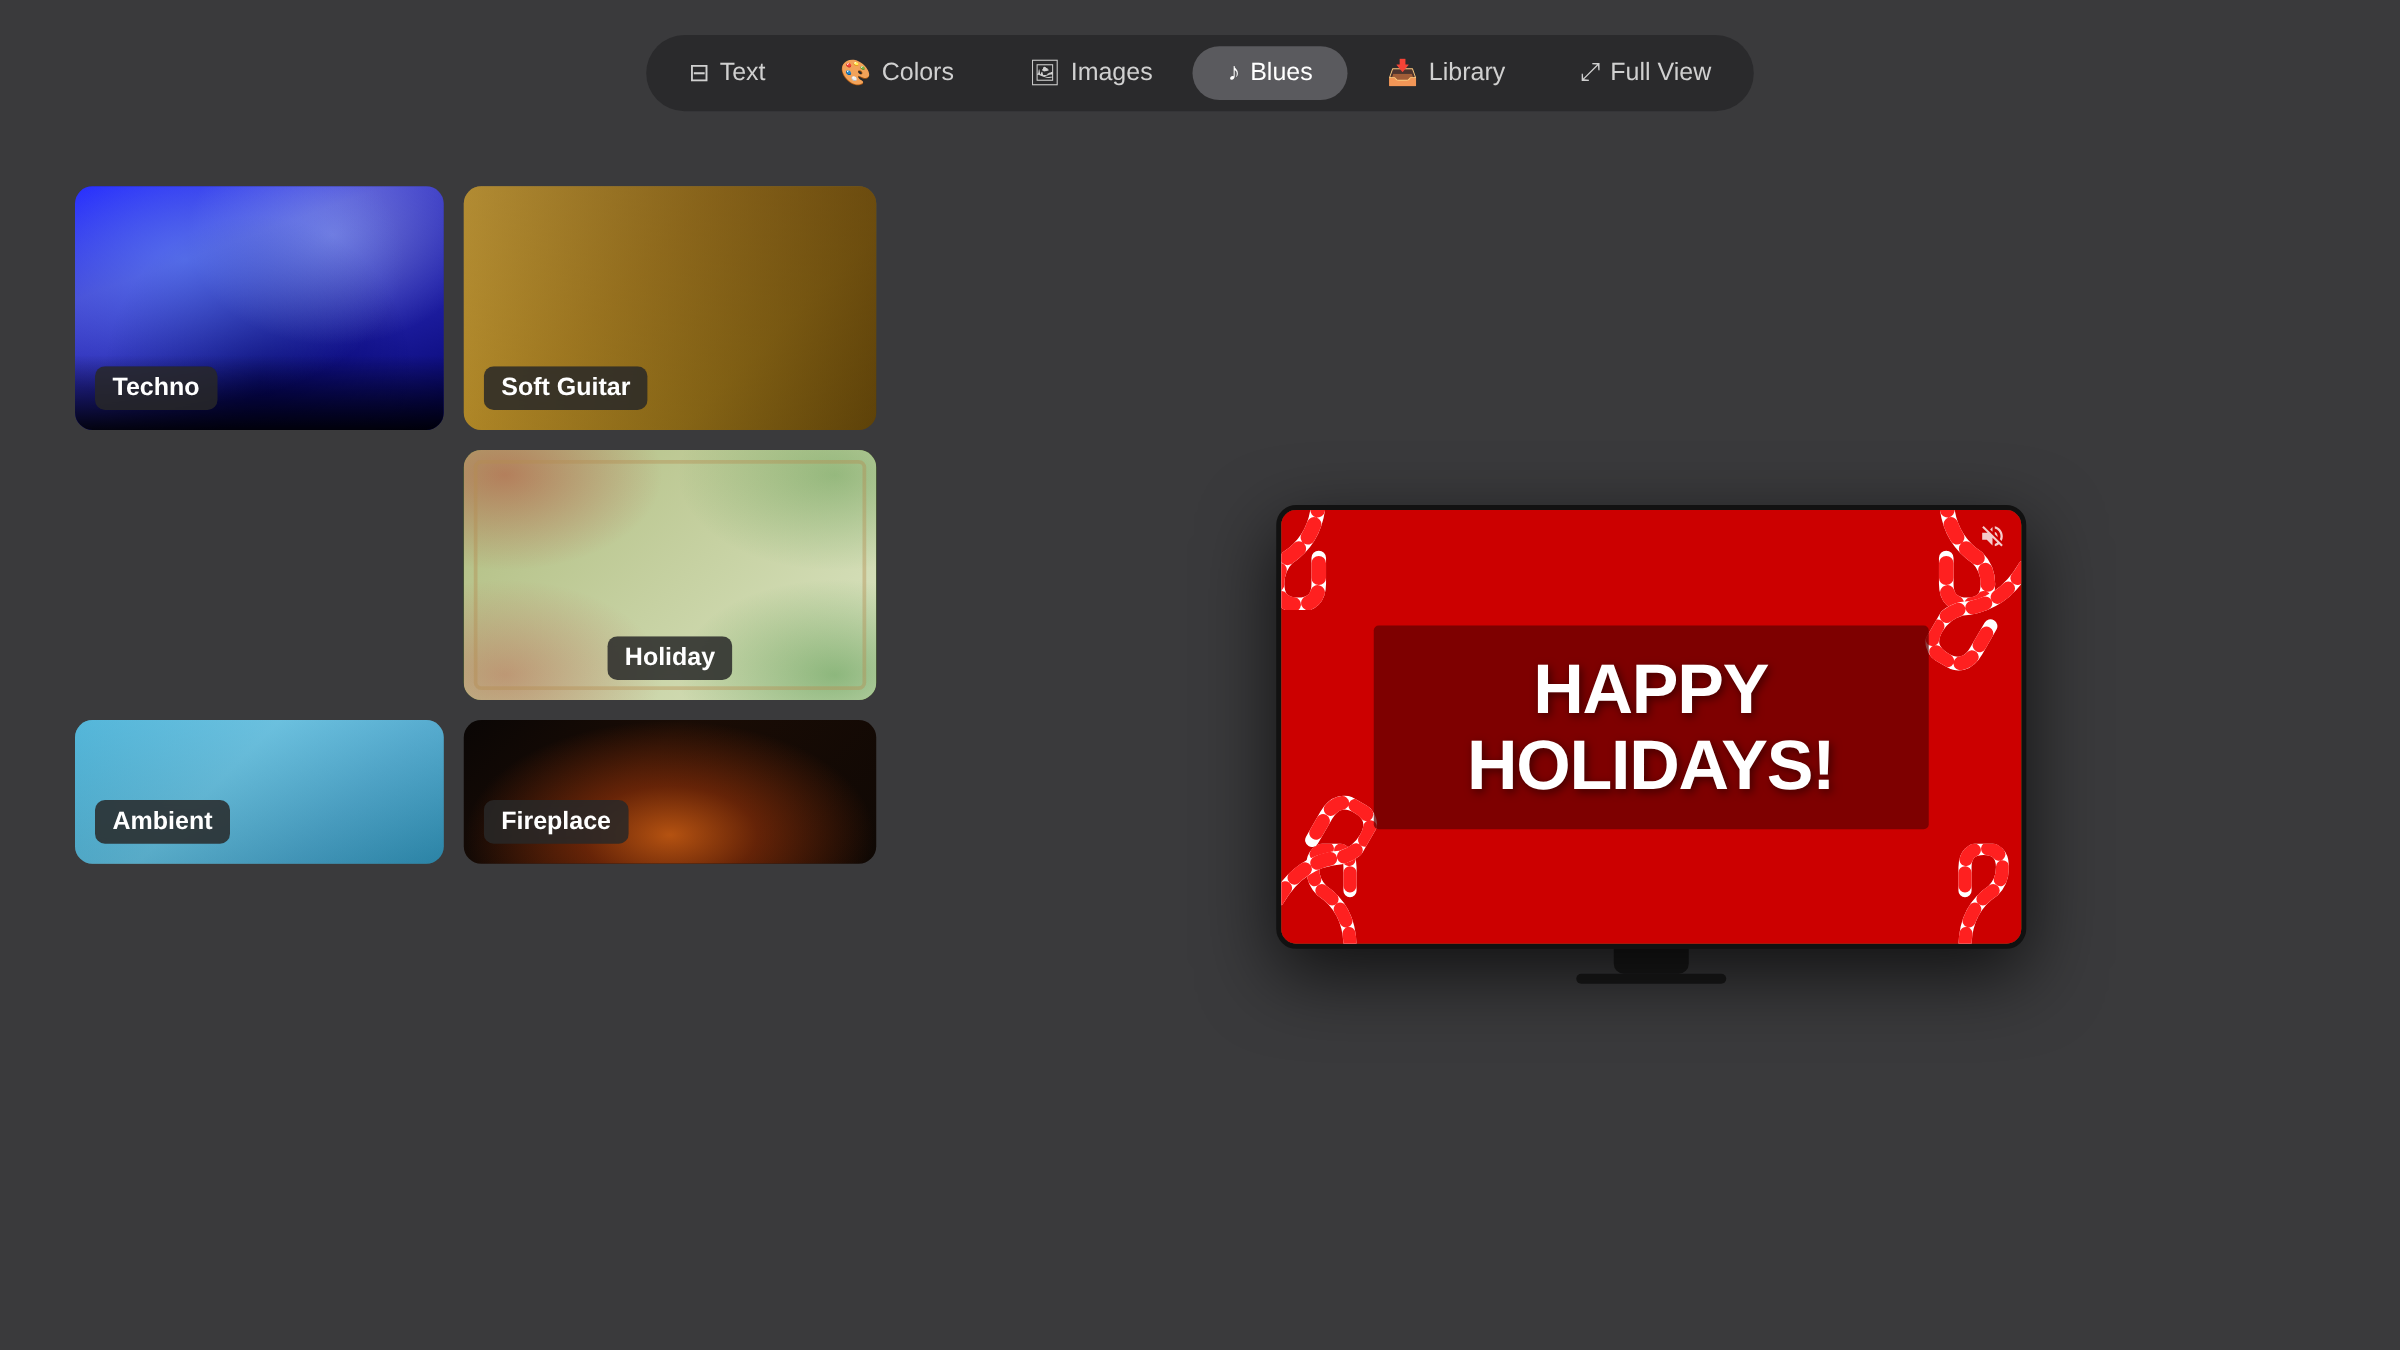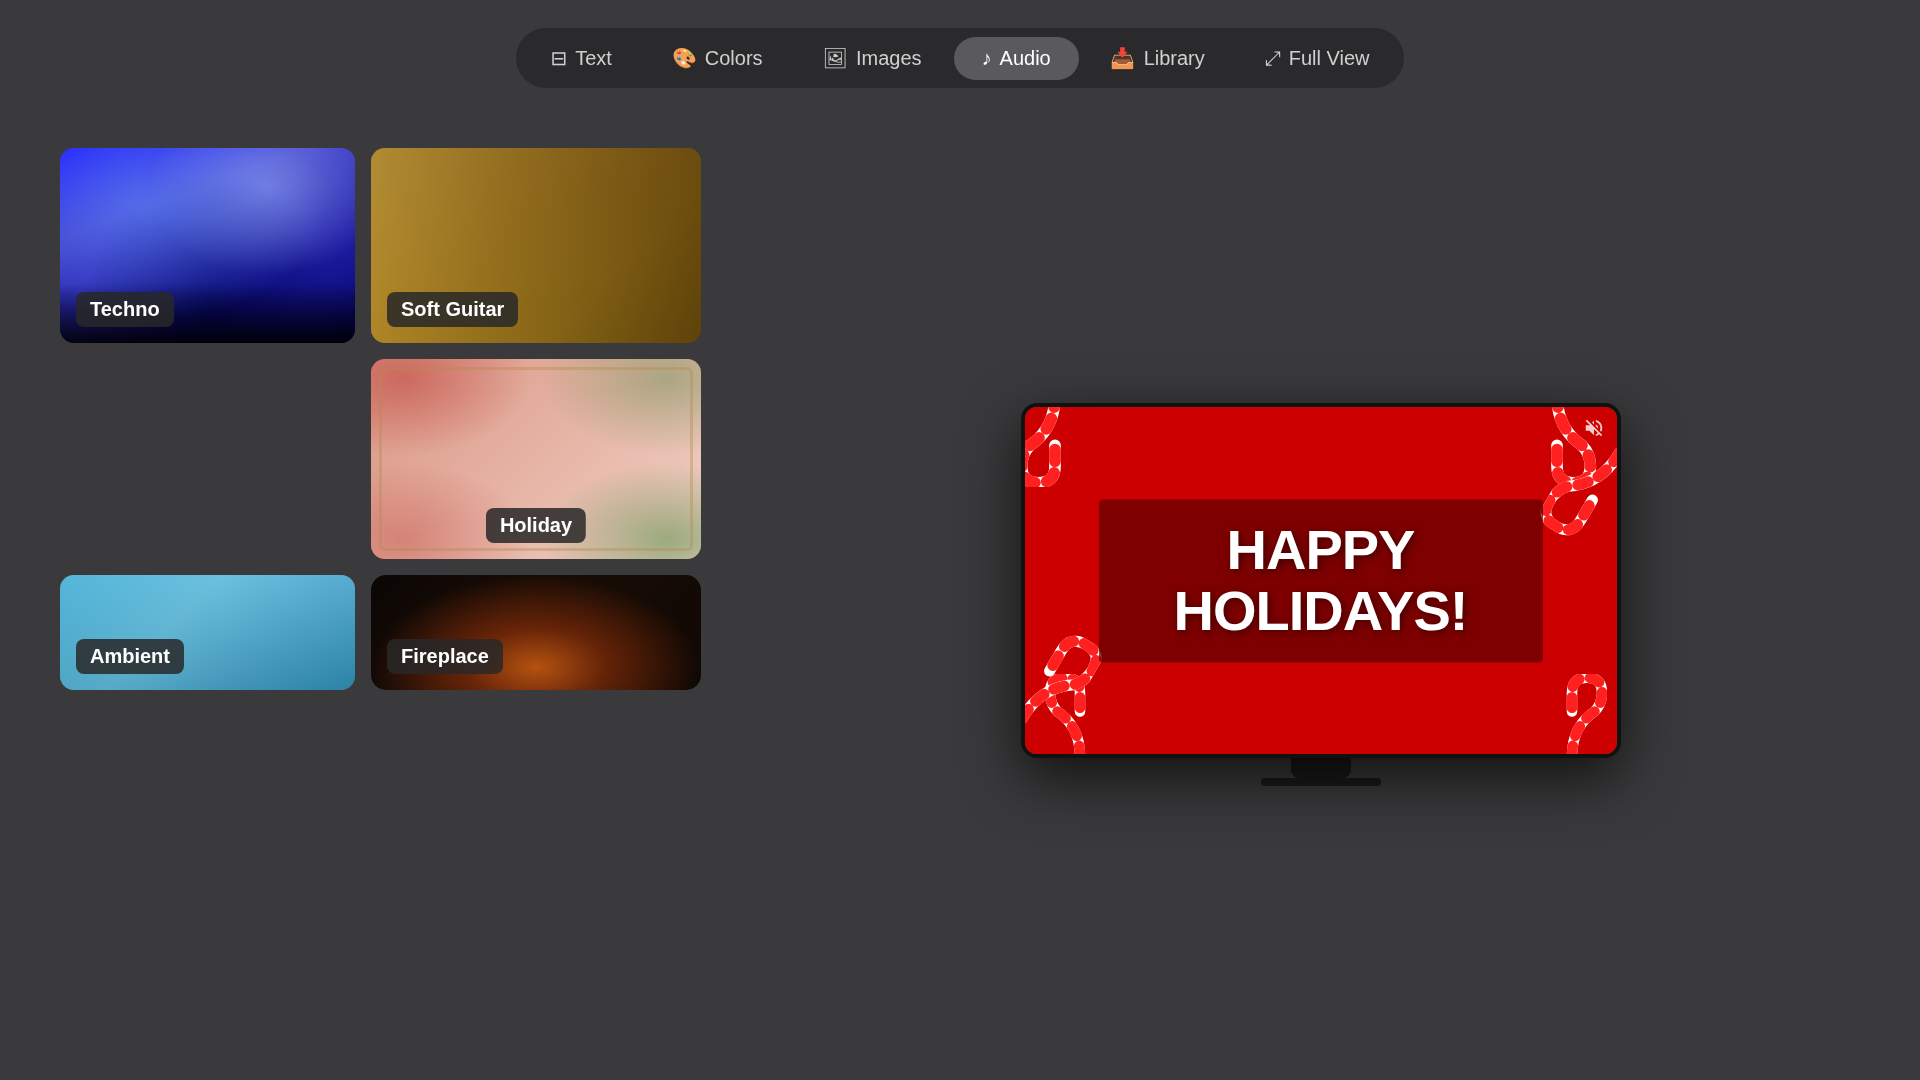--- a/index.html
+++ b/index.html
@@ -120,21 +120,21 @@
       background: linear-gradient(135deg, #1a0000 0%, #3a0808 40%, #200000 70%, #0a0000 100%);
     }
     .card-rock::before {
       content: '';
       position: absolute;
       inset: 0;
       background: radial-gradient(ellipse at 60% 50%, rgba(180,30,30,0.7) 0%, transparent 60%);
     }
 
     .card-holiday {
-      background: #b91c1c;
+      background: #4d7c0f;
       position: relative;
     }
     .card-holiday::before {
       content: '';
       position: absolute;
       inset: 0;
       background: 
         radial-gradient(ellipse at 10% 10%, rgba(180,30,30,0.4) 0%, transparent 30%),
         radial-gradient(ellipse at 90% 10%, rgba(30,120,30,0.3) 0%, transparent 30%),
         radial-gradient(ellipse at 10% 90%, rgba(180,30,30,0.3) 0%, transparent 30%),
@@ -331,21 +331,21 @@
       <span>Colors</span>
     </div>
 
     <div class="nav-item">
       <span class="nav-icon">🖼</span>
       <span>Images</span>
     </div>
 
     <div class="nav-item active">
       <span class="nav-icon">♪</span>
-      <span>Audio</span>
+      <span>Blues</span>
     </div>
 
     <div class="nav-item">
       <span class="nav-icon">📥</span>
       <span>Library</span>
     </div>
 
     <div class="nav-item">
       <span class="nav-icon">⤢</span>
       <span>Full View</span>
@@ -369,21 +369,21 @@
 
     <div class="music-card card-holiday" style="grid-column:2; grid-row:2;">
       <div class="card-holiday-border"></div>
       <div class="card-label" style="left:50%; transform:translateX(-50%); bottom:16px;">Holiday</div>
     </div>
 
     <div class="music-card card-ambient" style="grid-column:1; grid-row:3;text-align:center;">
       <div class="card-label">Ambient</div>
     </div>
 
-    <div class="music-card card-fireplace" style="grid-column:2; grid-row:3;border-radius:15px;">
+    <div class="music-card card-fireplace" style="grid-column:2; grid-row:3;">
       <div class="card-label">Fireplace</div>
     </div>
 
   </div>
 
   <div class="preview-panel">
     <div class="tv-container">
       <div class="tv-frame">
         <div class="tv-screen">
 

